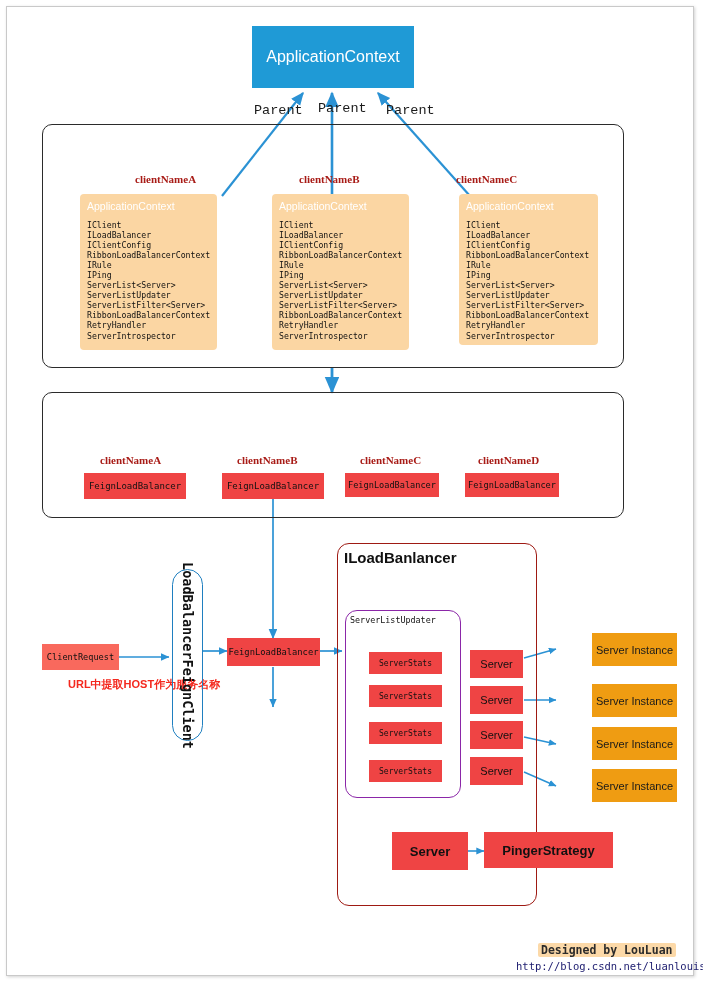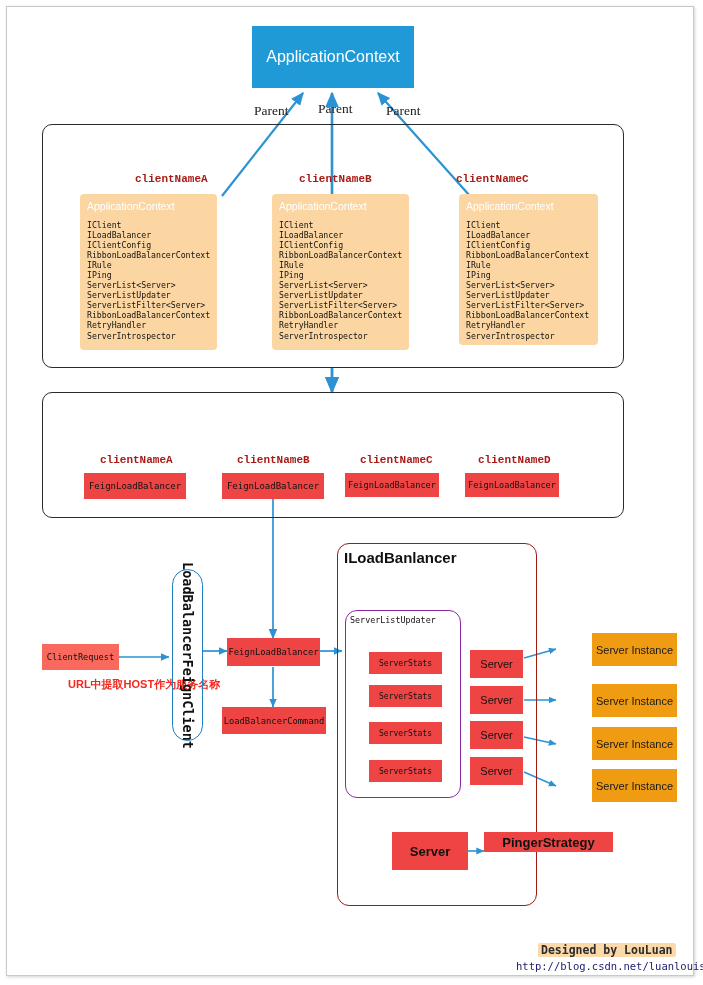--- a/index.html
+++ b/index.html
@@ -81,21 +81,21 @@
     position: absolute;
     white-space: nowrap;
   }
   
   .client-label {
     position: absolute;
     color: #a81b16;
     font-weight: bold;
     font-size: 11px;
     white-space: nowrap;
-    font-family: Liberation Mono, monospace;
+    font-family: Liberation Serif, serif;
   }
   
   .ac-card {
     position: absolute;
     box-sizing: border-box;
     background: #fbd6a3;
     border-radius: 4px;
     padding: 6px 0 6px 7px;
   }
   .ac-card-title {
@@ -109,21 +109,21 @@
     font-family: "DejaVu Sans Mono", "Liberation Mono", monospace;
     font-size: 8.2px;
     line-height: 10.05px;
     color: #111111;
     white-space: nowrap;
   }
   .parent-label {
     position: absolute;
     font-size: 13.5px;
     color: #1a1a1a;
-    font-family: Liberation Serif, serif;
+    font-family: Liberation Mono, monospace;
     white-space: nowrap;
   }
   .vlabel {
     writing-mode: vertical-rl;
     text-orientation: mixed;
   }
   .cn-note {
     position: absolute;
     color: #f4281e;
     font-size: 11px;
@@ -291,23 +291,20 @@
   <div class="cn-note" style="left:36px; top:677px;margin-left:32px;">URL中提取HOST作为服务名称</div>
 
   <div class="container-box outline-blue" style="left:172px; top:569px; width:31px; height:172px; display:flex; align-items:center; justify-content:center;">
     <span class="vlabel mono" style="font-size:13.5px; font-weight:bold; color:#111;">LoadBalancerFeignClient</span>
   </div>
 
   <div class="node blue-dark-text mono" style="left:227px; top:638px; width:93px; height:28px; font-size:8.8px;">
     <span>FeignLoadBalancer</span>
   </div>
 
-  <div class="node blue-dark-text mono" style="left:222px; top:707px; width:104px; height:27px; font-size:8.8px;">
-    <span>LoadBalancerCommand</span>
-  </div>
 
   <div class="container-box outline-red" style="left:337px; top:543px; width:200px; height:363px;"></div>
   <div class="container-title" style="left:344px; top:549px; font-size:15px; font-weight:bold; color:#111;">ILoadBanlancer</div>
 
   <div class="container-box outline-purple" style="left:345px; top:610px; width:116px; height:188px;"></div>
   <div class="container-title mono" style="left:350px; top:615px; font-size:8.4px; color:#111;">ServerListUpdater</div>
 
   <div class="node blue-dark-text mono" style="left:369px; top:652px; width:73px; height:22px; font-size:8px;">
     <span>ServerStats</span>
   </div>
@@ -343,19 +340,19 @@
   <div class="node orange" style="left:556px; top:727px; width:85px; height:33px; font-size:11px;">
     <span>Server Instance</span>
   </div>
   <div class="node orange" style="left:556px; top:769px; width:85px; height:33px; font-size:11px;">
     <span>Server Instance</span>
   </div>
 
   <div class="node blue-dark-text" style="left:392px; top:832px; width:76px; height:38px; font-size:13px; font-weight:bold;">
     <span>Server</span>
   </div>
-  <div class="node blue-dark-text" style="left:484px; top:832px; width:129px; height:20px; font-size:13px; font-weight:bold;">
+  <div class="node blue-dark-text" style="left:484px; top:832px; width:129px; height:36px; font-size:13px; font-weight:bold;">
     <span>PingerStrategy</span>
   </div>
 
   <div class="wm1" style="left:538px; top:943px;">Designed by LouLuan</div>
   <div class="wm2" style="left:516px; top:960px;">http://blog.csdn.net/luanlouis</div>
 </div>
 
 </body></html>

